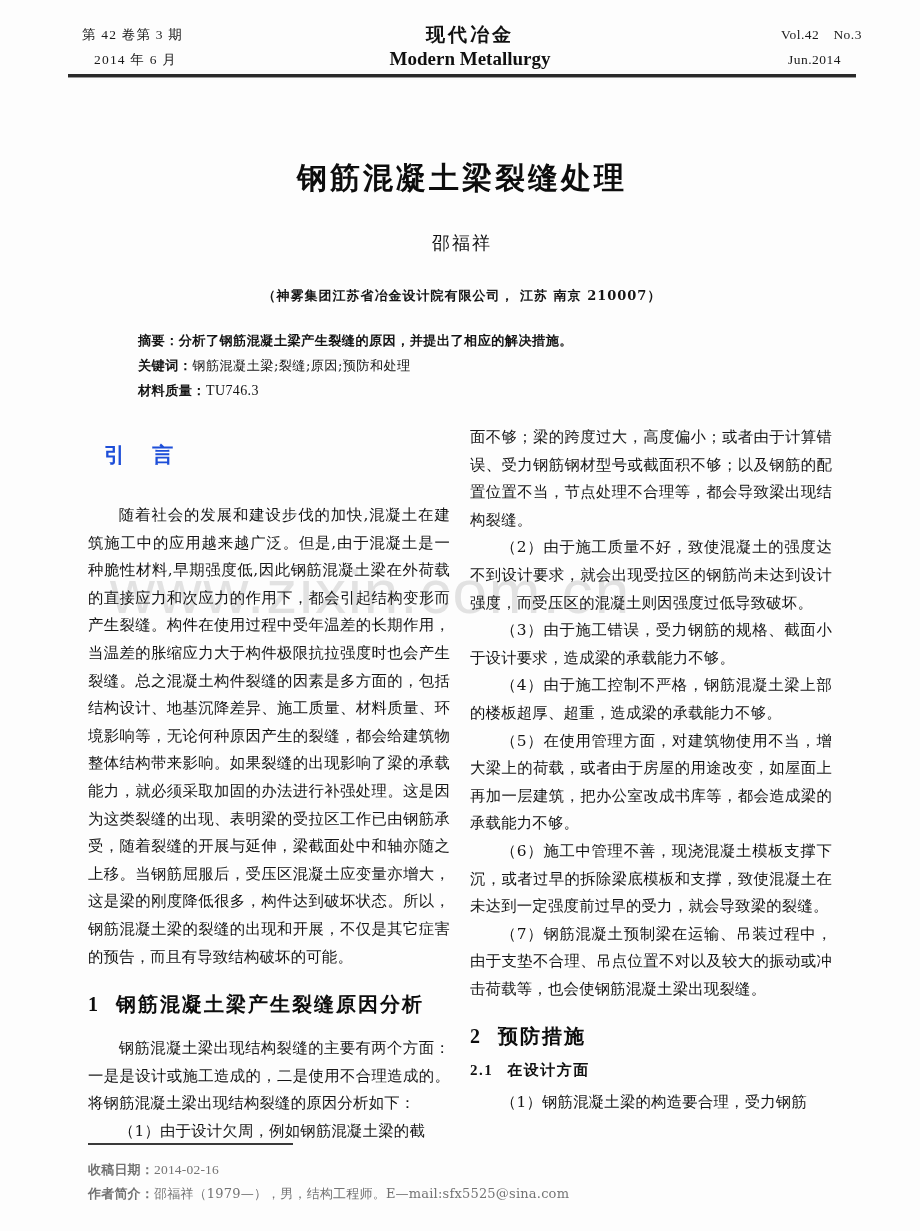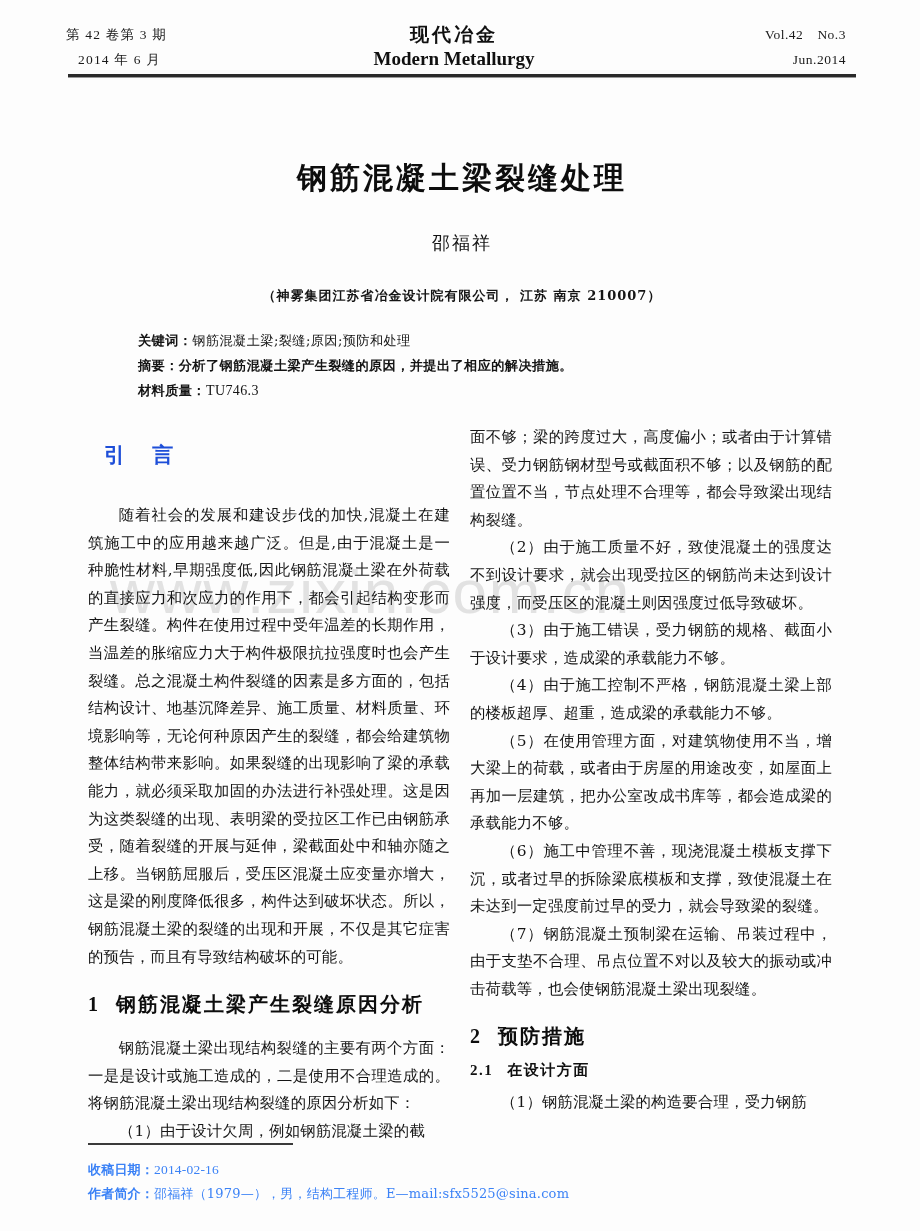--- a/index.html
+++ b/index.html
@@ -31,21 +31,21 @@
     color: #e2e2e2;
     white-space: nowrap;
     user-select: none;
     pointer-events: none;
     z-index: 0;
   }
 
   
   #masthead {
     position: absolute;
-    left: 60px;
+    left: 76px;
     top: 22px;
     width: 788px;
     height: 52px;
     z-index: 2;
   }
   .mh-left {
     position: absolute;
     left: 6px;
     top: 0;
     font-family: "Liberation Serif", serif;
@@ -74,21 +74,21 @@
     font-family: "Liberation Serif", serif;
     font-size: 19px;
     line-height: 25px;
     font-weight: bold;
     color: #101010;
   }
   .mh-right {
     position: absolute;
     right: 2px;
     top: 0;
-    text-align: right;
+    text-align: center;
     font-family: "Liberation Serif", serif;
     font-size: 13.5px;
     line-height: 25px;
     letter-spacing: 0.5px;
     color: #1a1a1a;
   }
   .mh-right .vol span { margin-left: 14px; }
   #masthead-rule {
     position: absolute;
     left: 68px;
@@ -244,21 +244,21 @@
     position: absolute;
     left: 88px;
     top: 1158px;
     width: 700px;
     z-index: 2;
   }
   .fn-row {
     font-family: "DejaVu Serif", serif;
     font-size: 13px;
     line-height: 24px;
-    color: #3b82f6;
+    color: #737373;
     white-space: nowrap;
     letter-spacing: 0.2px;
   }
   .fn-label { font-weight: bold; }
   .fn-val-mono {
     font-family: "Liberation Serif", serif;
     font-size: 13.5px;
   }
 </style>
 </head>
@@ -285,24 +285,24 @@
   <div id="masthead-rule"></div>
 
   <div id="titleblock">
     <div id="paper-title">钢筋混凝土梁裂缝处理</div>
     <div id="paper-author">邵福祥</div>
     <div id="paper-affiliation">（神雾集团江苏省冶金设计院有限公司， 江苏 南京 210007）</div>
   </div>
 
   <div id="abstractblock">
     <div class="ab-row">
+      <span class="ab-label">摘要：</span><span class="ab-val">分析了钢筋混凝土梁产生裂缝的原因，并提出了相应的解决措施。</span>
+    </div>
+    <div class="ab-row">
       <span class="ab-label">关键词：</span><span class="ab-val-light">钢筋混凝土梁;裂缝;原因;预防和处理</span>
-    </div>
-    <div class="ab-row">
-      <span class="ab-label">摘要：</span><span class="ab-val">分析了钢筋混凝土梁产生裂缝的原因，并提出了相应的解决措施。</span>
     </div>
     <div class="ab-row" id="clc-row">
       <span class="ab-label">材料质量：</span><span class="ab-val">TU746.3</span>
     </div>
   </div>
 
   <div class="column" id="col-left">
     <div class="intro-h">引  言</div>
     <div class="gap-after-head"></div>
     <p class="body">随着社会的发展和建设步伐的加快,混凝土在建筑施工中的应用越来越广泛。但是,由于混凝土是一种脆性材料,早期强度低,因此钢筋混凝土梁在外荷载的直接应力和次应力的作用下，都会引起结构变形而产生裂缝。构件在使用过程中受年温差的长期作用，当温差的胀缩应力大于构件极限抗拉强度时也会产生裂缝。总之混凝土构件裂缝的因素是多方面的，包括结构设计、地基沉降差异、施工质量、材料质量、环境影响等，无论何种原因产生的裂缝，都会给建筑物整体结构带来影响。如果裂缝的出现影响了梁的承载能力，就必须采取加固的办法进行补强处理。这是因为这类裂缝的出现、表明梁的受拉区工作已由钢筋承受，随着裂缝的开展与延伸，梁截面处中和轴亦随之上移。当钢筋屈服后，受压区混凝土应变量亦增大，这是梁的刚度降低很多，构件达到破坏状态。所以，钢筋混凝土梁的裂缝的出现和开展，不仅是其它症害的预告，而且有导致结构破坏的可能。</p>

